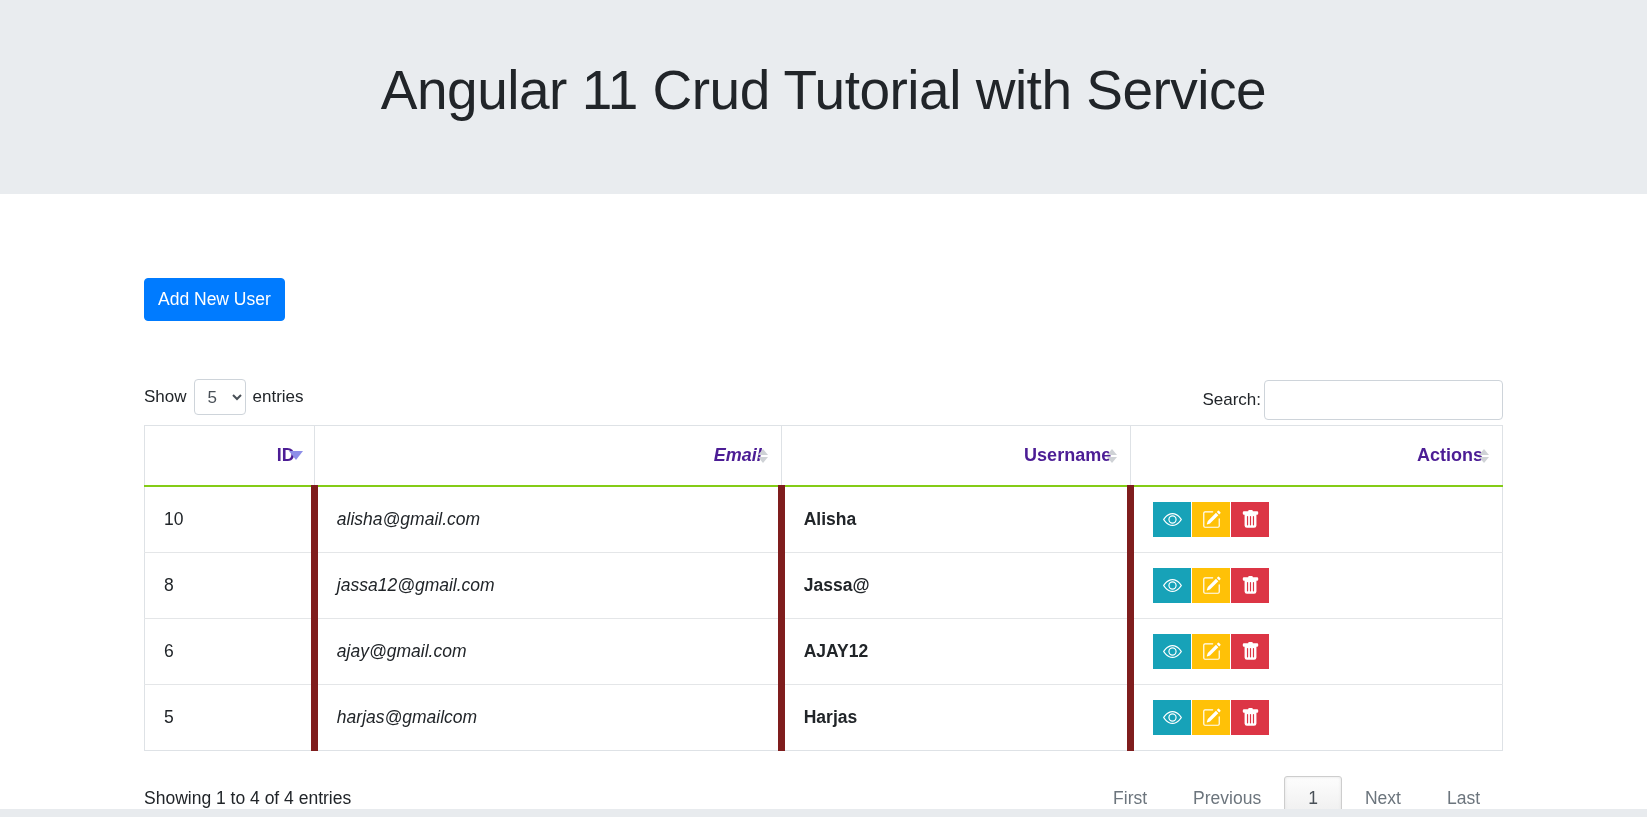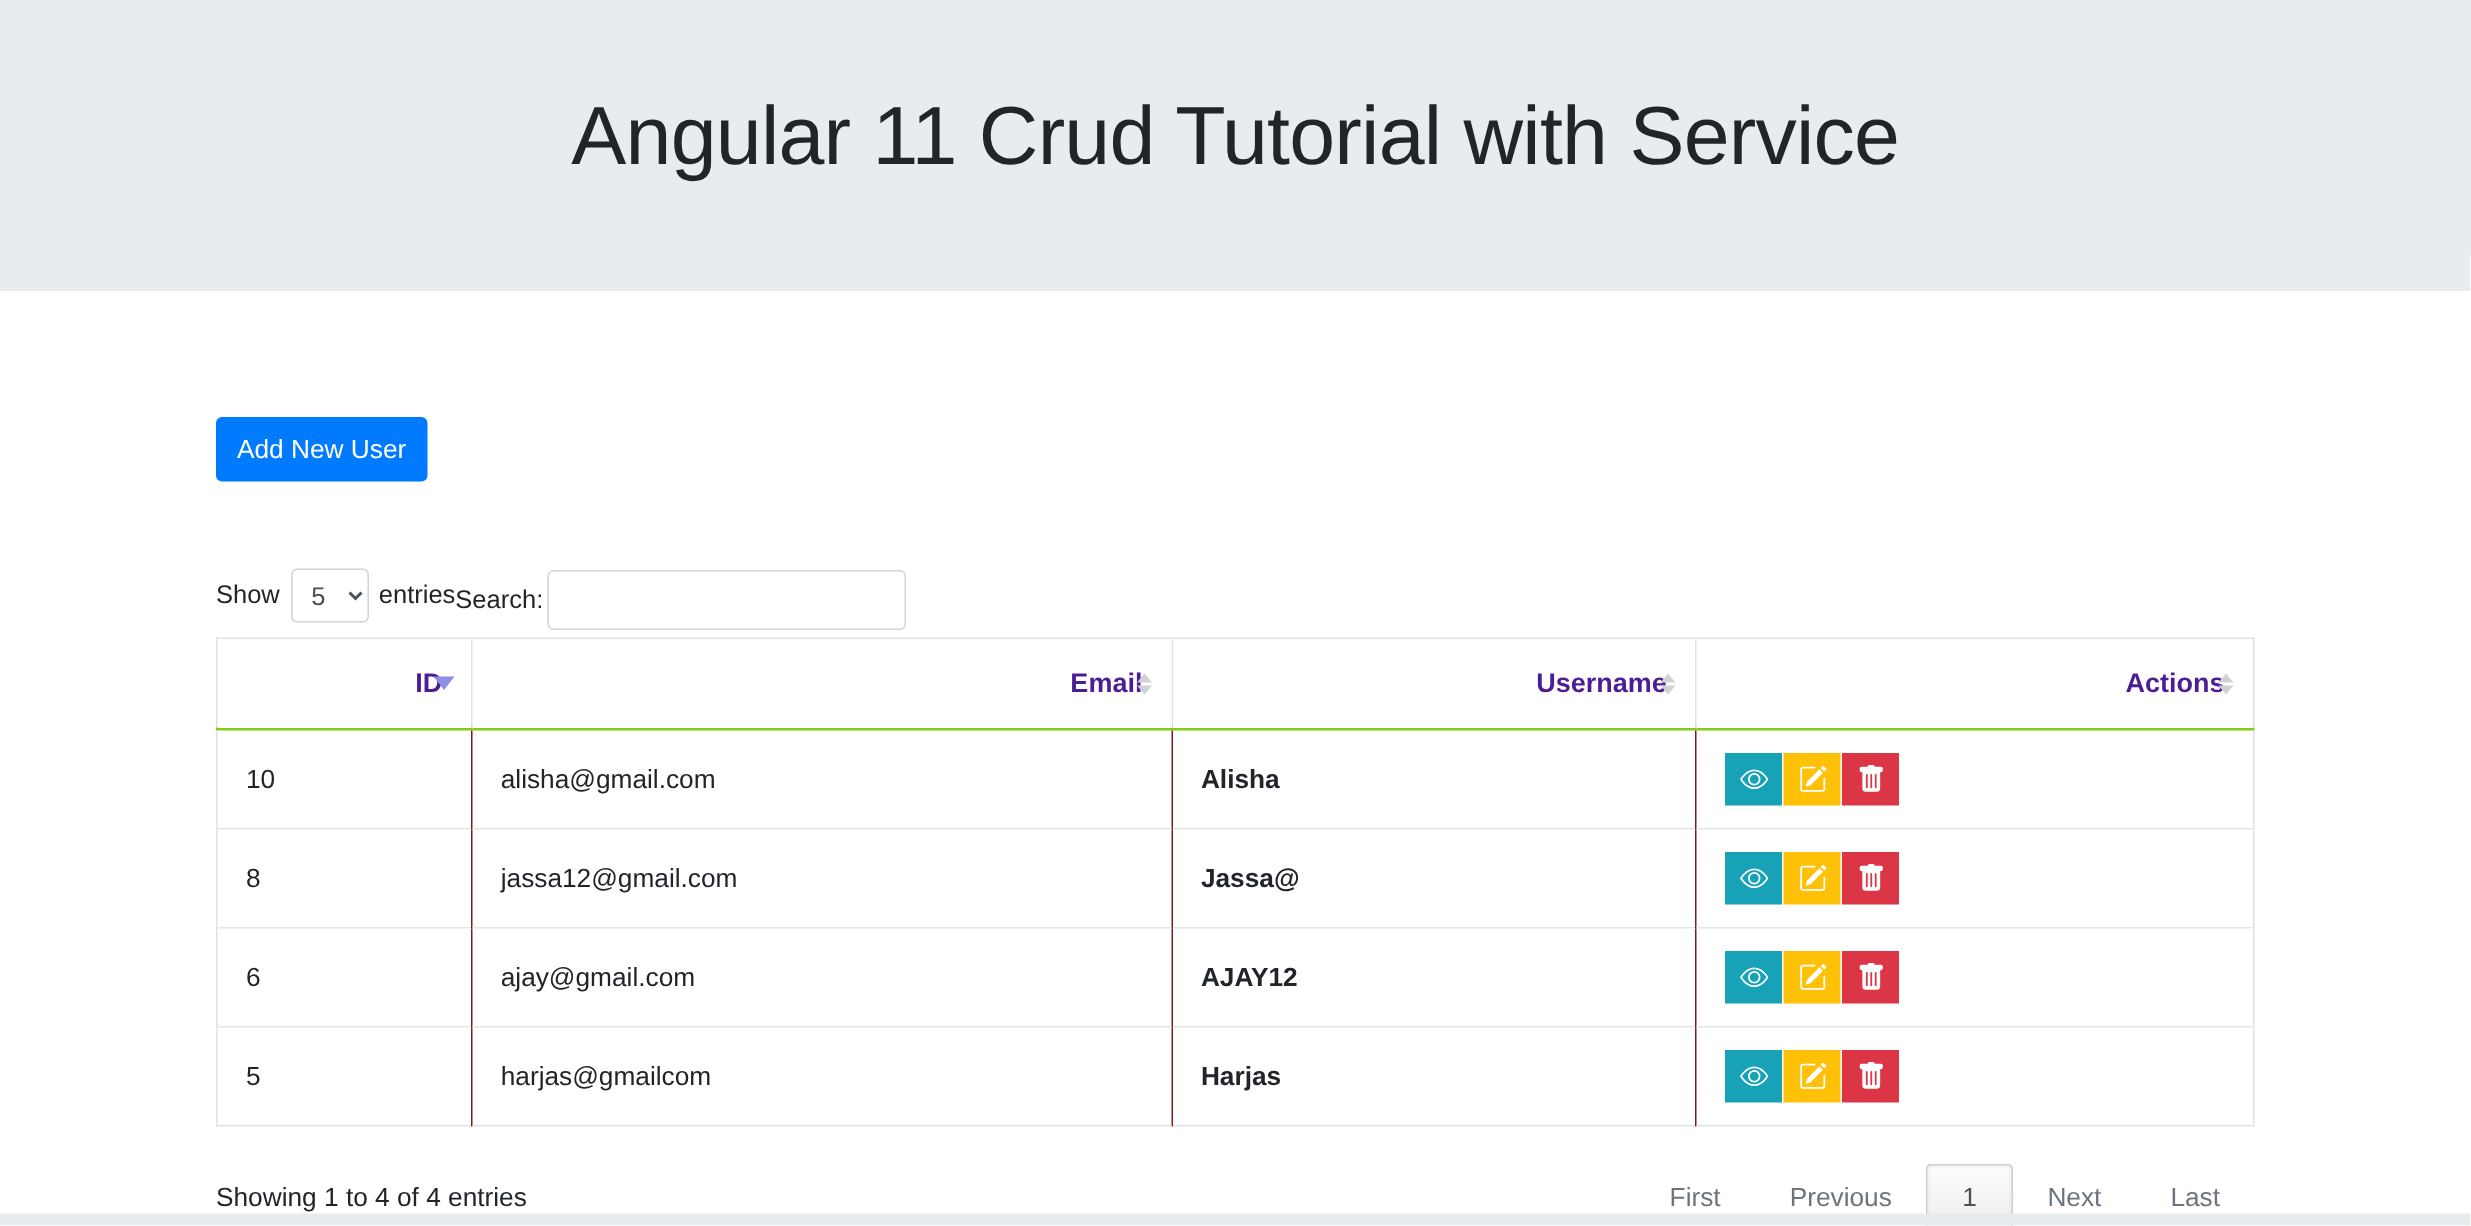--- a/index.html
+++ b/index.html
@@ -64,20 +64,21 @@
     border-radius: 4px;
     cursor: pointer;
     margin-top: 42px;
   }
 
   
   .dt-top {
     margin-top: 52px;
     display: flex;
     align-items: flex-start;
+    justify-content: space-between;
     height: 46px;
   }
   .dt-length {
     font-size: 17px;
     color: #212529;
     display: flex;
     align-items: center;
     gap: 7px;
     padding-top: 6px;
   }
@@ -168,30 +169,30 @@
     border-left-width: 7px;
     border-right-width: 7px;
     border-top-width: 9px;
   }
 
   table.data-table tbody td {
     font-size: 17.5px;
     color: #212529;
     padding: 15px 19px;
     border-top: 1px solid #e4e6e8;
-    border-right: 1px solid #7f1d1d;
+    border-right: 7px solid #7f1d1d;
     vertical-align: middle;
     height: 55px;
   }
   table.data-table tbody td:last-child { border-right: none; }
   table.data-table tbody tr:first-child td { border-top: none; }
 
   
   .col-id { width: 174px; }
-  .col-email { width: 477px; }
+  .col-email { width: 477px; font-style: italic; }
   .col-username { width: 358px; font-weight: bold; }
   .col-actions { width: 380px; }
 
   
   .actions {
     display: flex;
     gap: 1px;
   }
   .act-btn {
     width: 38px;

